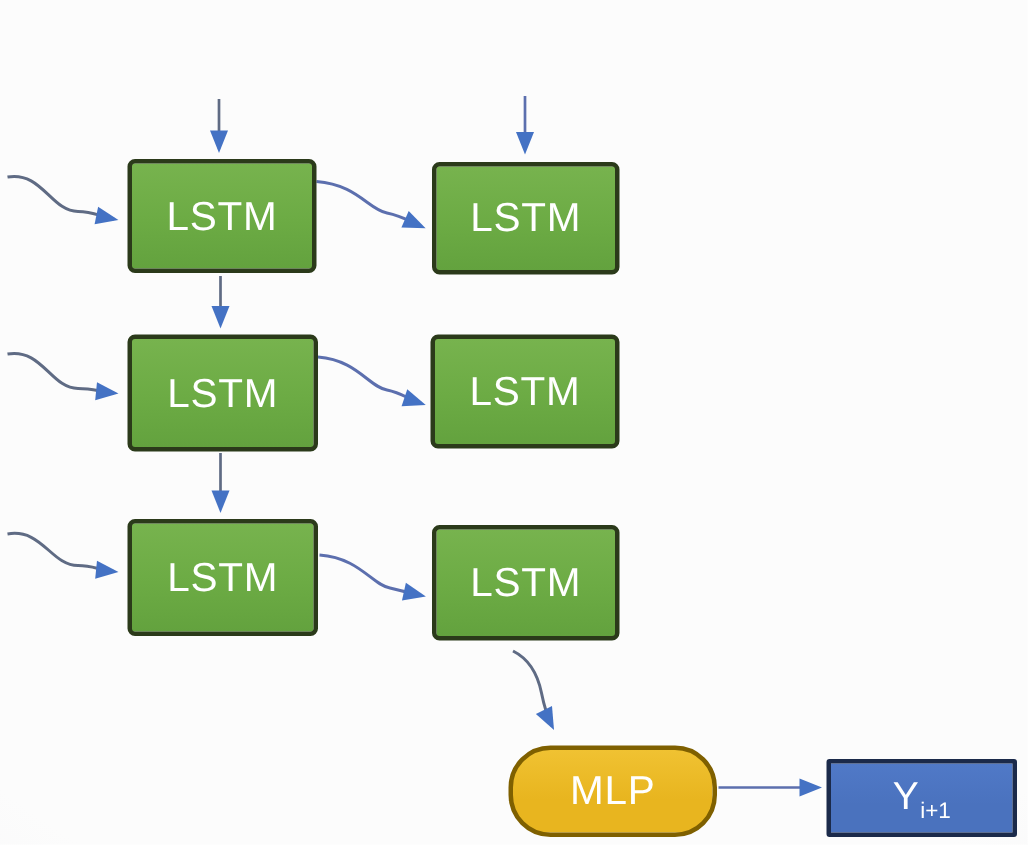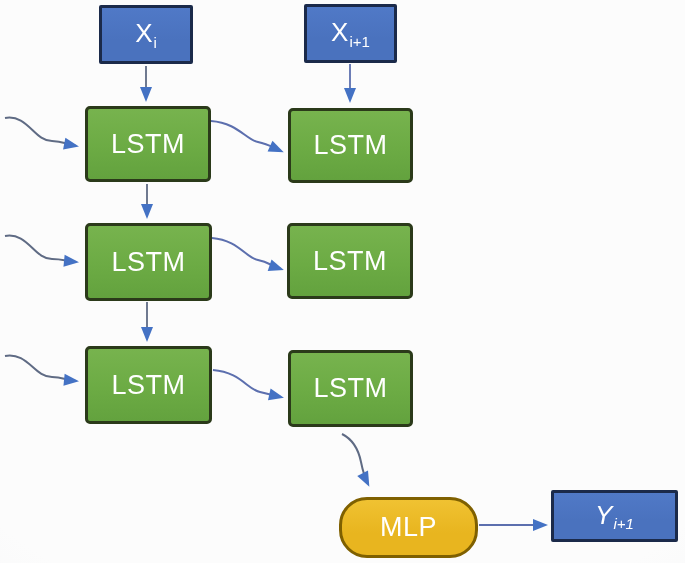--- a/index.html
+++ b/index.html
@@ -72,26 +72,20 @@
     <path d="M5,356 C28,352 34,377 52,377 C62,377 66,380 76,381" fill="none" marker-end="url(#ah)" style="stroke:var(--c-arrow_stroke,#5f6b84);stroke-width:2"></path>
 
     <path d="M211,121 C238,123 246,140 258,142 C268,144 272,147 281,151" fill="none" marker-end="url(#ah)" style="stroke:var(--c-arrow_stroke_blue,#5c6fae);stroke-width:2"></path>
     <path d="M212,238 C238,240 246,258 258,260 C268,262 272,266 281,269" fill="none" marker-end="url(#ah)" style="stroke:var(--c-arrow_stroke_blue,#5c6fae);stroke-width:2"></path>
     <path d="M213,370 C240,372 248,390 260,392 C268,394 272,395 281,397" fill="none" marker-end="url(#ah)" style="stroke:var(--c-arrow_stroke_blue,#5c6fae);stroke-width:2"></path>
 
     <path d="M342,434 C354,440 359,452 361,462 C363,472 365,478 368,484" fill="none" marker-end="url(#ah)" style="stroke:var(--c-arrow_stroke,#5f6b84);stroke-width:2"></path>
     <path d="M479,525 L545,525" fill="none" marker-end="url(#ah)" style="stroke:var(--c-arrow_stroke_blue,#5c6fae);stroke-width:1.8"></path>
   </svg>
 
-  <div class="node box-blue" style="left:99px; top:5px; width:94px; height:59px;">
-    <span><span class="lbl-io">X</span><span class="lbl-sub">i</span></span>
-  </div>
-  <div class="node box-blue" style="left:304px; top:4px; width:93px; height:59px;">
-    <span><span class="lbl-io">X</span><span class="lbl-sub">i+1</span></span>
-  </div>
 
   <div class="node box-green" style="left:85px; top:106px; width:126px; height:76px;">
     <span class="lbl-main">LSTM</span>
   </div>
   <div class="node box-green" style="left:85px; top:223px; width:127px; height:78px;">
     <span class="lbl-main">LSTM</span>
   </div>
   <div class="node box-green" style="left:85px; top:346px; width:127px; height:78px;">
     <span class="lbl-main">LSTM</span>
   </div>
@@ -103,17 +97,17 @@
     <span class="lbl-main">LSTM</span>
   </div>
   <div class="node box-green" style="left:288px; top:350px; width:125px; height:77px;">
     <span class="lbl-main">LSTM</span>
   </div>
 
   <div class="node box-yellow" style="left:339px; top:497px; width:139px; height:61px;">
     <span class="lbl-main">MLP</span>
   </div>
 
-  <div class="node box-blue" style="left:551px; top:490px; width:127px; height:52px;font-style:italic;">
+  <div class="node box-blue" style="left:551px; top:506px; width:127px; height:52px;">
     <span><span class="lbl-io">Y</span><span class="lbl-sub">i+1</span></span>
   </div>
 
 </div>
 
 </body></html>

